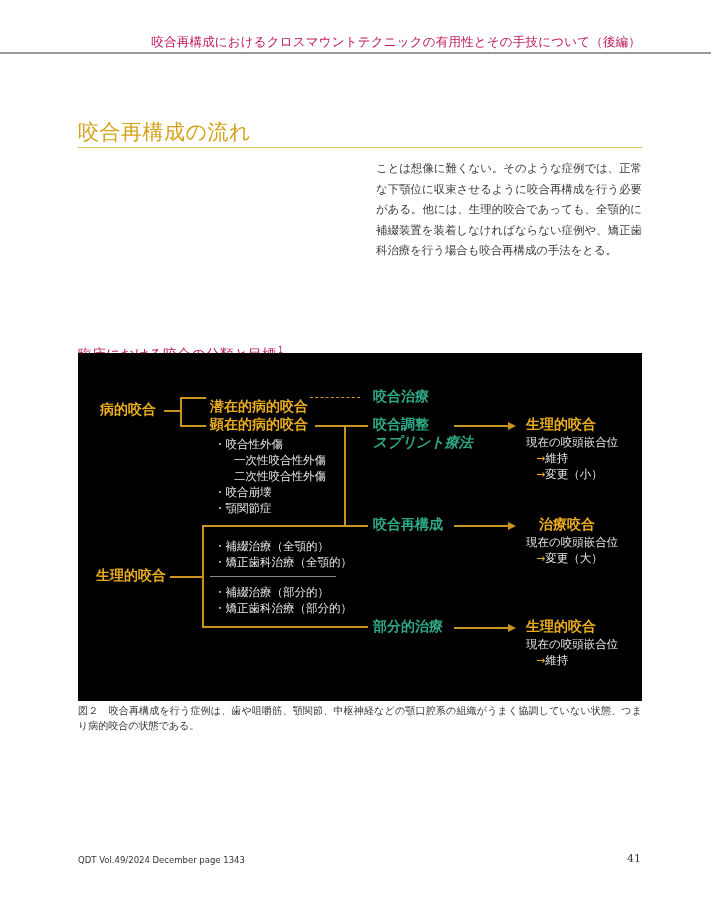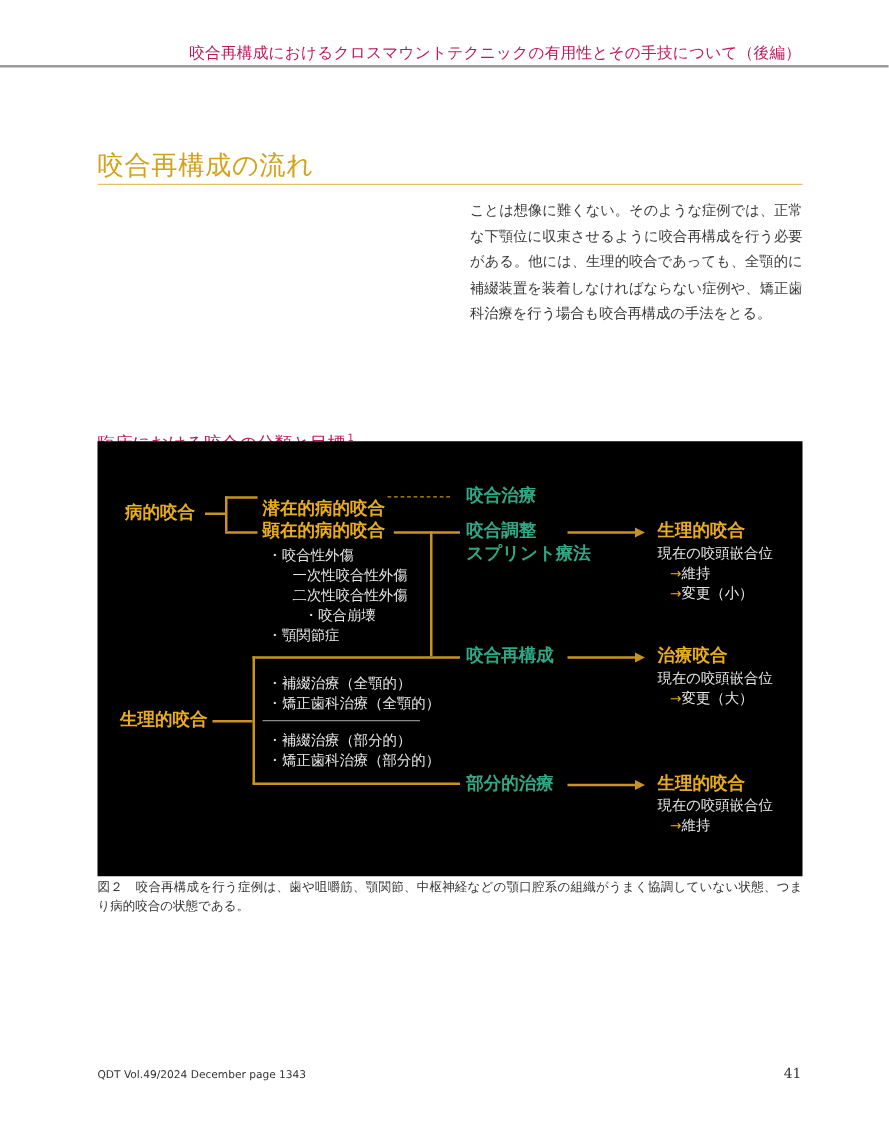--- a/index.html
+++ b/index.html
@@ -67,25 +67,25 @@
   <div class="d-dash" style="left:232px; top:44px; width:50px;"></div>
   <div class="d-text green" style="left:295px; top:35px;">咬合治療</div>
 
   <div class="d-text orange" style="left:132px; top:63px;">顕在的病的咬合</div>
   <div class="d-line" style="left:237px; top:72px; width:53px; height:1.5px;"></div>
   <div class="d-line" style="left:266px; top:72px; width:1.5px; height:100px;"></div>
 
   <div class="d-text white" style="left:136px; top:84px;">・咬合性外傷</div>
   <div class="d-text white" style="left:156px; top:100px;">一次性咬合性外傷</div>
   <div class="d-text white" style="left:156px; top:116px;">二次性咬合性外傷</div>
-  <div class="d-text white" style="left:136px; top:132px;margin-left:29px;">・咬合崩壊</div>
+  <div class="d-text white" style="left:136px; top:132px;">・咬合崩壊</div>
   <div class="d-text white" style="left:136px; top:148px;">・顎関節症</div>
 
   <div class="d-text green" style="left:295px; top:63px;">咬合調整</div>
-  <div class="d-text green" style="left:295px; top:81px;">スプリント療法</div>
+  <div class="d-text green" style="left:295px; top:81px;font-style:italic;">スプリント療法</div>
   <div class="d-line" style="left:376px; top:72px; width:56px; height:1.5px;"></div>
   <div class="d-arrow-head" style="left:430px; top:69px;"></div>
 
   <div class="d-text orange" style="left:448px; top:63px;">生理的咬合</div>
   <div class="d-text white" style="left:448px; top:82px;">現在の咬頭嵌合位</div>
   <div class="d-text white" style="left:458px; top:98px;"><span class="small-arrow">→</span><span>維持</span></div>
   <div class="d-text white" style="left:458px; top:114px;"><span class="small-arrow">→</span><span>変更（小）</span></div>
 
   <div class="d-line" style="left:124px; top:172px; width:166px; height:1.5px;"></div>
   <div class="d-line" style="left:124px; top:172px; width:1.5px; height:102px;"></div>
@@ -95,21 +95,21 @@
 
   <div class="d-text white" style="left:136px; top:186px;">・補綴治療（全顎的）</div>
   <div class="d-text white" style="left:136px; top:202px;">・矯正歯科治療（全顎的）</div>
   <div class="d-line gray" style="left:132px; top:223px; width:126px; height:1px;"></div>
   <div class="d-text white" style="left:136px; top:232px;">・補綴治療（部分的）</div>
   <div class="d-text white" style="left:136px; top:248px;">・矯正歯科治療（部分的）</div>
 
   <div class="d-text green" style="left:295px; top:163px;">咬合再構成</div>
   <div class="d-line" style="left:376px; top:172px; width:56px; height:1.5px;"></div>
   <div class="d-arrow-head" style="left:430px; top:169px;"></div>
-  <div class="d-text orange" style="left:448px; top:163px;">治療咬合</div>
+  <div class="d-text orange" style="left:461px; top:163px;">治療咬合</div>
   <div class="d-text white" style="left:448px; top:182px;">現在の咬頭嵌合位</div>
   <div class="d-text white" style="left:458px; top:198px;"><span class="small-arrow">→</span><span>変更（大）</span></div>
 
   <div class="d-text green" style="left:295px; top:265px;">部分的治療</div>
   <div class="d-line" style="left:376px; top:274px; width:56px; height:1.5px;"></div>
   <div class="d-arrow-head" style="left:430px; top:271px;"></div>
   <div class="d-text orange" style="left:448px; top:265px;">生理的咬合</div>
   <div class="d-text white" style="left:448px; top:284px;">現在の咬頭嵌合位</div>
   <div class="d-text white" style="left:458px; top:300px;"><span class="small-arrow">→</span><span>維持</span></div>
 </div>

